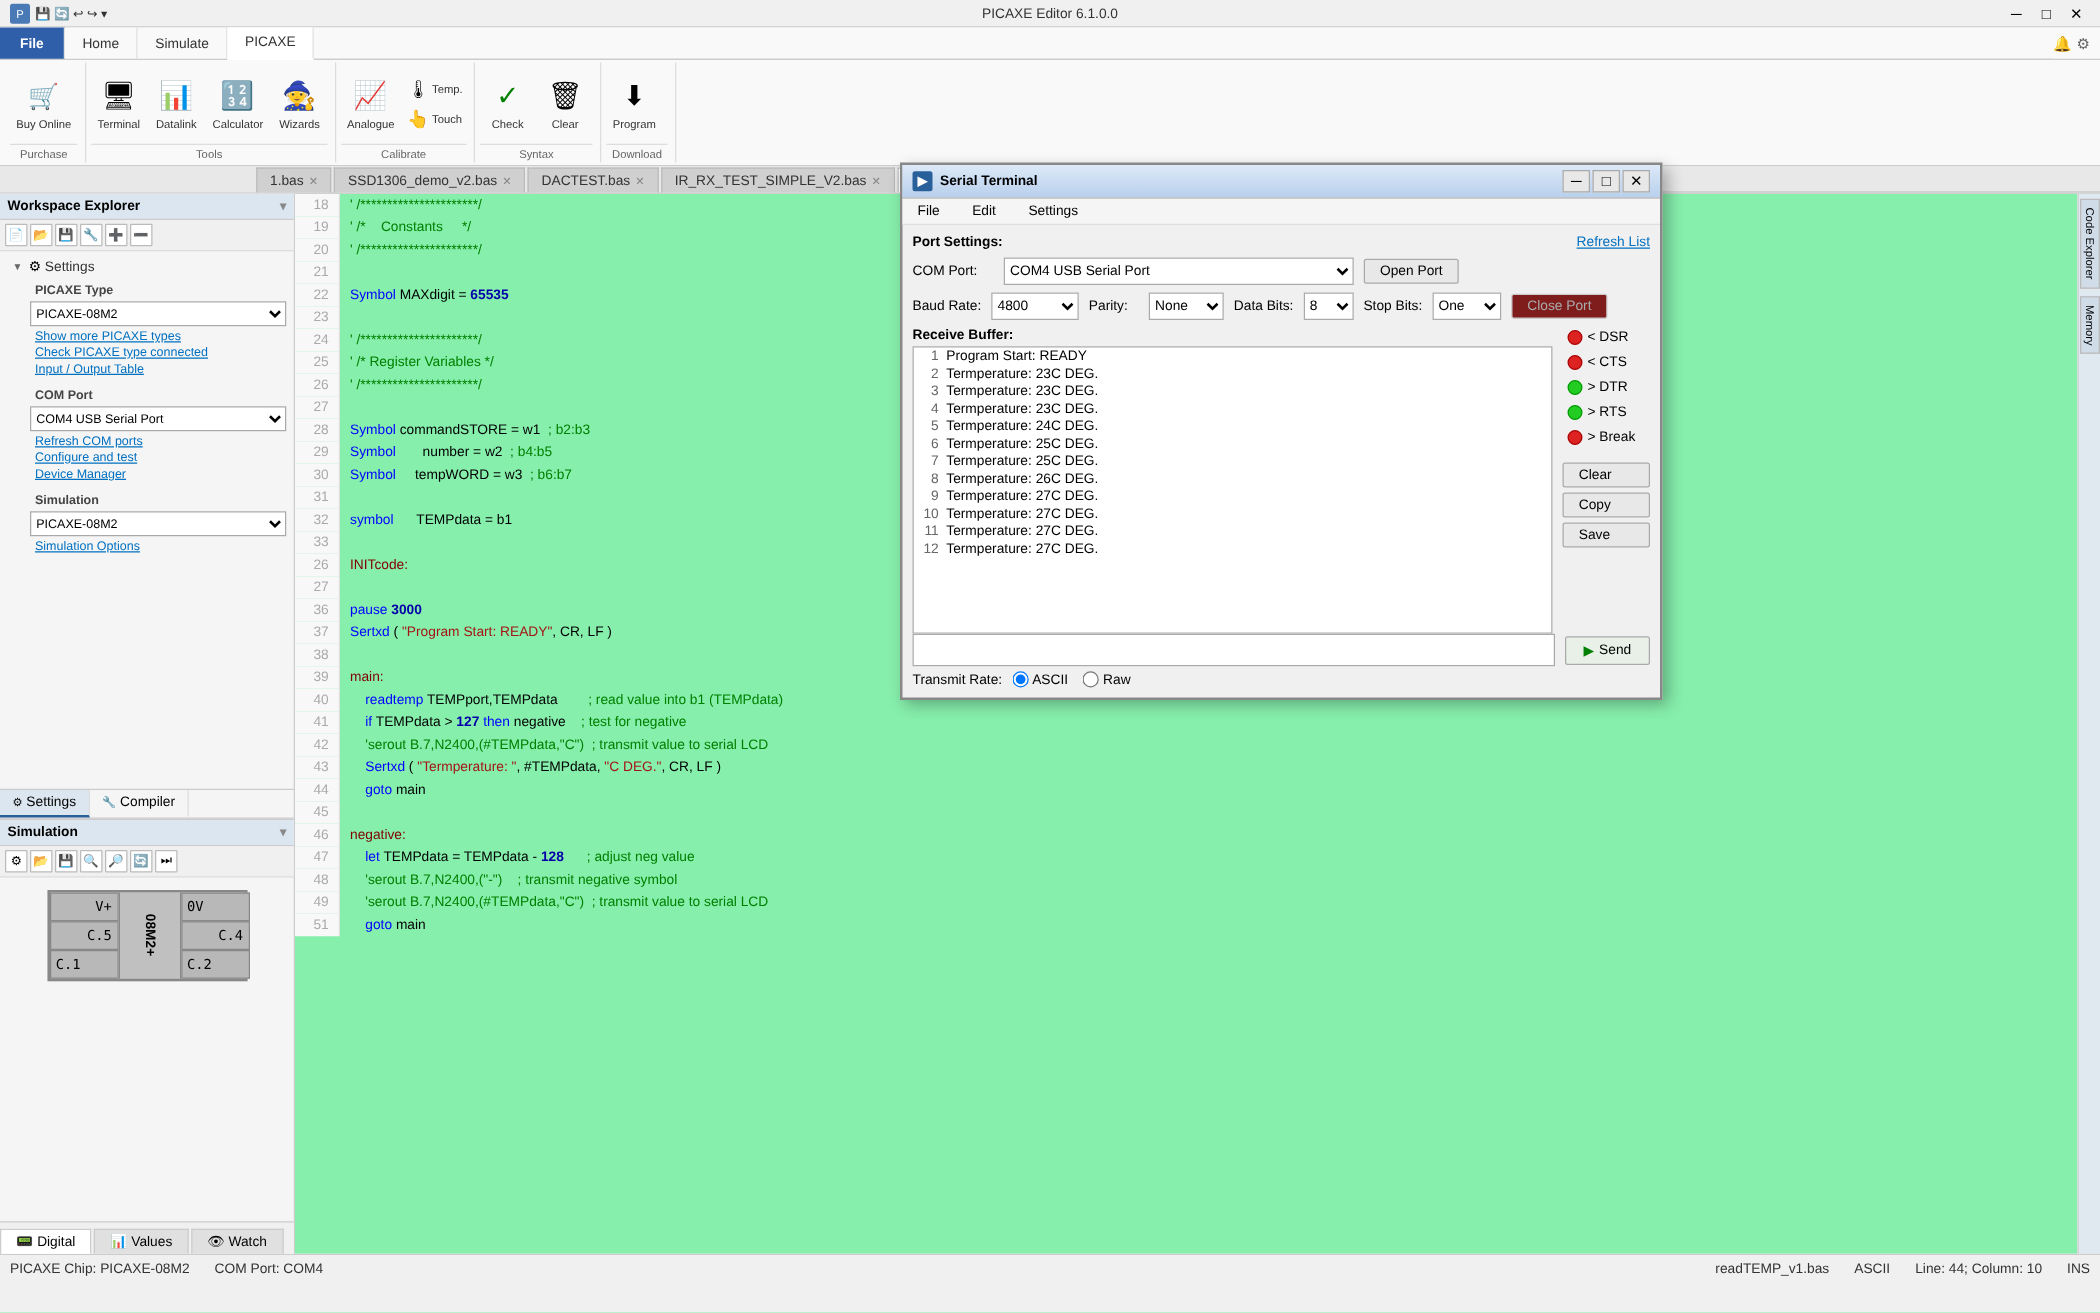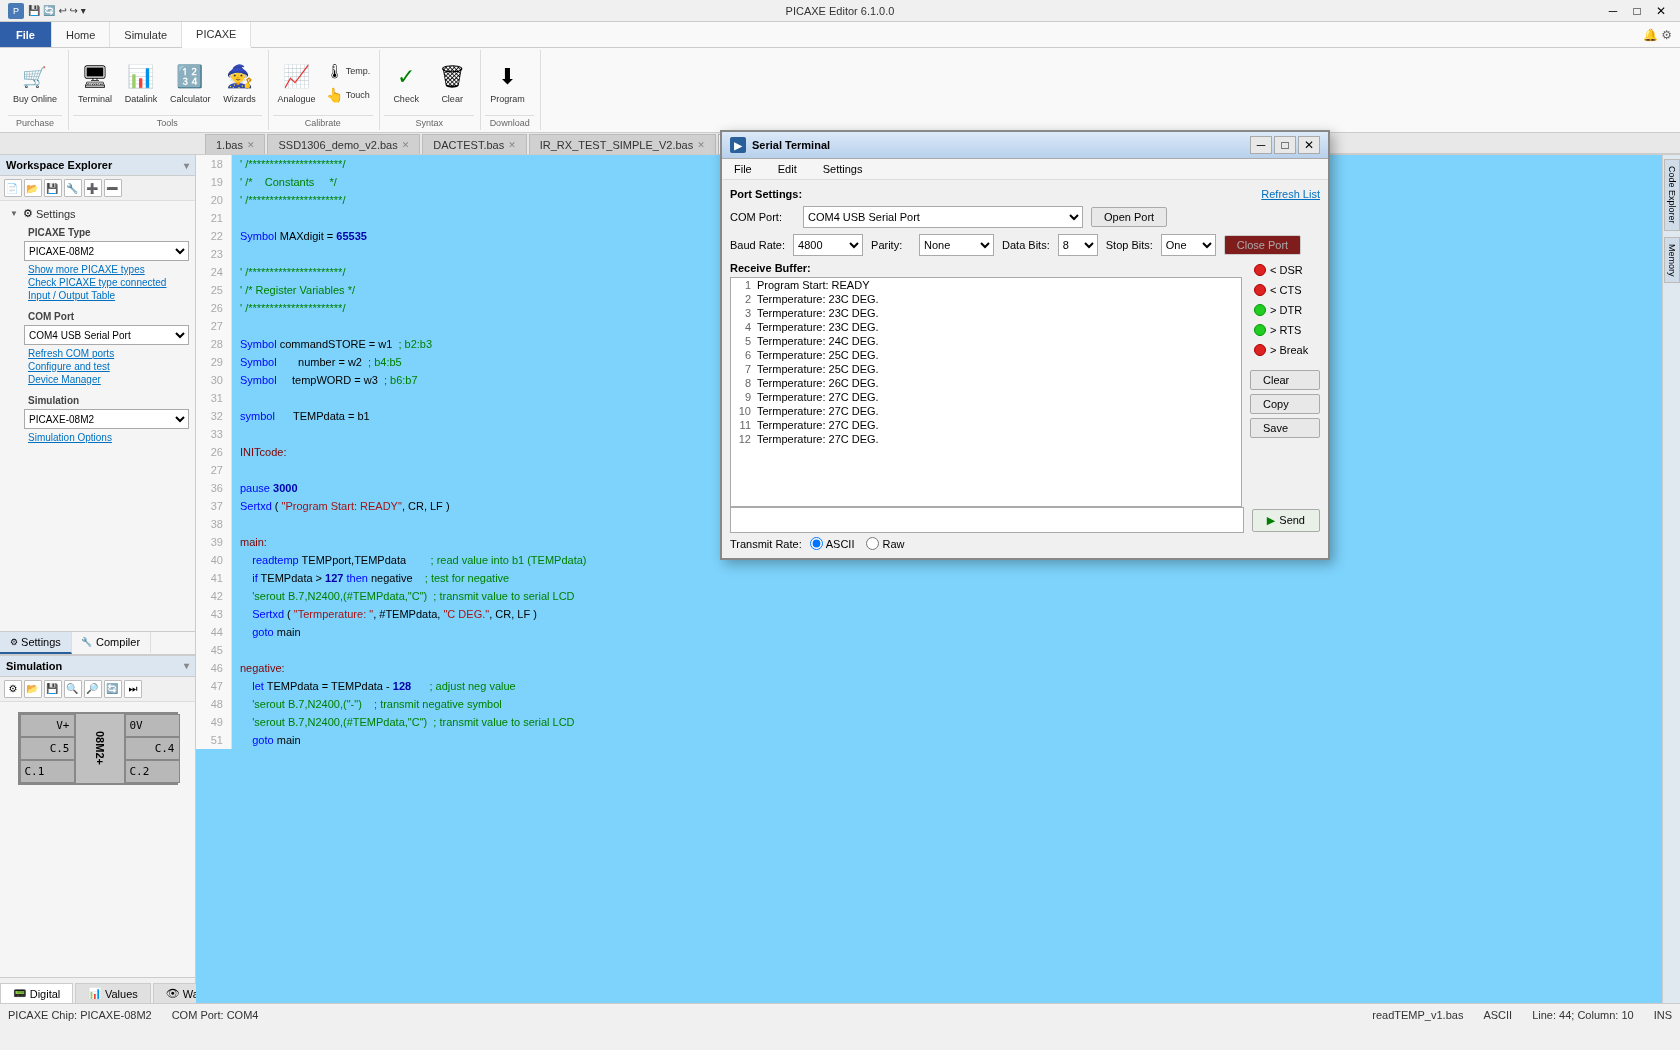--- a/index.html
+++ b/index.html
@@ -32,21 +32,21 @@
     
     .doc-tabs { background: #e8e8e8; height: 22px; display: flex; align-items: flex-end; border-bottom: 1px solid #ccc; padding-left: 205px; }
     .doc-tab { background: #d0d0d0; border: 1px solid #bbb; border-bottom: none; padding: 2px 10px; margin-right: 2px; cursor: pointer; font-size: 10px; color: #333; display: flex; align-items: center; gap: 4px; height: 20px; }
     .doc-tab.active { background: white; font-weight: bold; }
     .doc-tab-close { font-size: 9px; color: #888; cursor: pointer; }
 
     
     .main-layout { display: flex; height: calc(1050px - 22px - 26px - 84px - 22px - 26px); }
 
     
-    .left-panel { width: 196px; background: #f5f5f5; border-right: 1px solid #ccc; display: flex; flex-direction: column; }
+    .left-panel { width: 236px; background: #f5f5f5; border-right: 1px solid #ccc; display: flex; flex-direction: column; }
     .panel-header { background: #dce6f0; padding: 4px 6px; font-weight: bold; font-size: 11px; border-bottom: 1px solid #ccc; display: flex; justify-content: space-between; align-items: center; }
     .panel-toolbar { display: flex; gap: 2px; padding: 3px 4px; border-bottom: 1px solid #ddd; background: #f0f0f0; }
     .panel-tool-btn { width: 18px; height: 18px; border: 1px solid #bbb; background: white; cursor: pointer; display: flex; align-items: center; justify-content: center; font-size: 10px; border-radius: 1px; }
     .tree-section { padding: 4px 6px; }
     .tree-item { padding: 2px 4px; cursor: pointer; display: flex; align-items: center; gap: 3px; }
     .tree-arrow { font-size: 8px; color: #666; width: 10px; }
     .tree-icon { font-size: 11px; }
     .tree-label { font-size: 11px; color: #333; }
     .tree-child { padding-left: 18px; }
     .tree-group-label { font-size: 10px; font-weight: bold; color: #444; padding: 3px 4px 1px; margin-top: 2px; }
@@ -60,21 +60,21 @@
 
     
     .bottom-tabs { height: 26px; background: #f0f0f0; border-top: 1px solid #ccc; display: flex; align-items: flex-end; padding-left: 0; }
     .bottom-tab { padding: 3px 12px; border: 1px solid #ccc; border-bottom: none; margin-right: 2px; cursor: pointer; font-size: 10px; background: #e0e0e0; display: flex; align-items: center; gap: 3px; }
     .bottom-tab.active { background: white; }
 
     
     .status-bar { height: 22px; background: #f0f0f0; border-top: 1px solid #ccc; display: flex; align-items: center; padding: 0 8px; gap: 20px; font-size: 10px; color: #333; }
 
     
-    .code-editor { flex: 1; background: #7dd3fc; overflow: auto; font-family: 'Courier New', monospace; font-size: 12px; }
+    .code-editor { flex: 1; background: #86efac; overflow: auto; font-family: 'Courier New', monospace; font-size: 12px; }
     .code-line { display: flex; min-height: 18px; }
     .line-num { width: 36px; min-width: 36px; text-align: right; padding-right: 8px; color: #aaa; font-size: 11px; background: #f8f8f8; border-right: 1px solid #e0e0e0; user-select: none; line-height: 18px; }
     .line-content { padding-left: 8px; white-space: pre; line-height: 18px; color: #000; }
     .kw-comment { color: #008000; }
     .kw-blue { color: #0000ff; }
     .kw-string { color: #a31515; }
     .kw-number { color: #0000aa; font-weight: bold; }
 
     
     .dialog-overlay { position: fixed; top: 130px; left: 720px; width: 610px; background: #f0f0f0; border: 2px solid #888; box-shadow: 4px 4px 12px rgba(0,0,0,0.3); z-index: 100; }
@@ -558,21 +558,21 @@
       </select>
       <button class="btn-primary">Open Port</button>
     </div>
 
     <div class="form-row">
       <span class="form-label-sm">Baud Rate:</span>
       <select class="form-select" style="width:70px;">
         <option>4800</option>
       </select>
       <span class="form-label-sm">Parity:</span>
-      <select class="form-select" style="width:75px;">
+      <select class="form-select" style="width:60px;">
         <option>None</option>
       </select>
       <span class="form-label-sm">Data Bits:</span>
       <select class="form-select" style="width:40px;">
         <option>8</option>
       </select>
       <span class="form-label-sm">Stop Bits:</span>
       <select class="form-select" style="width:55px;">
         <option>One</option>
       </select>

